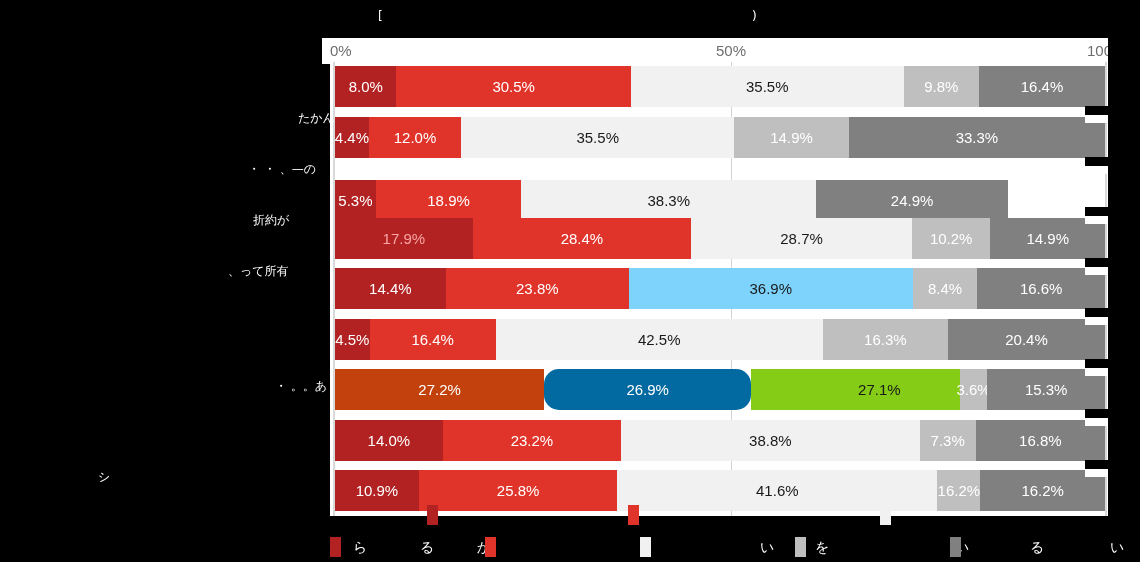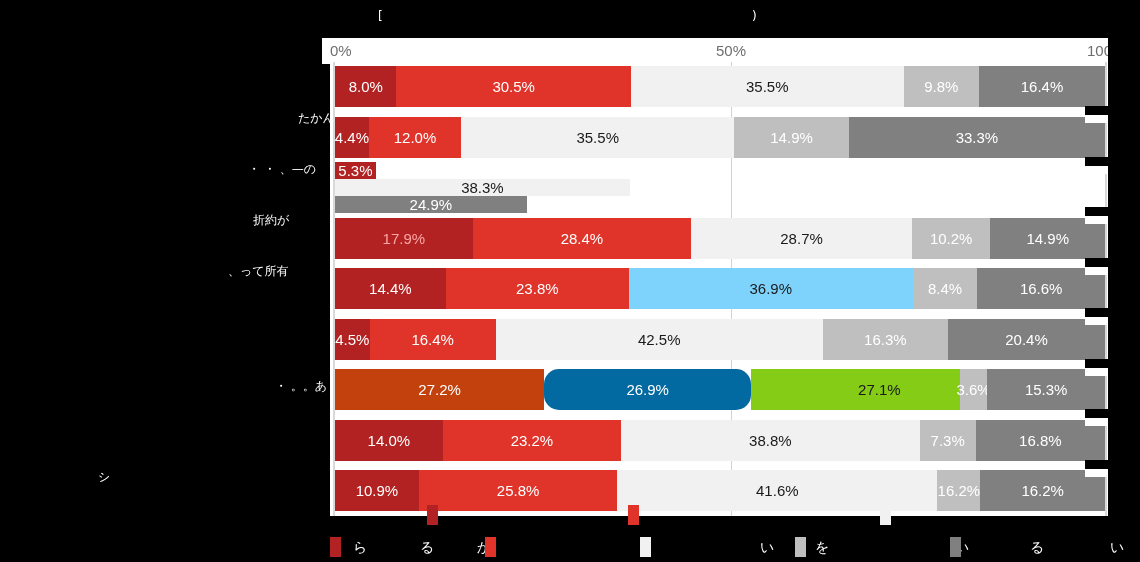--- a/index.html
+++ b/index.html
@@ -186,23 +186,26 @@
         <div class="seg" style="width: 35.5%; background: rgb(241, 241, 241); color: rgb(26, 26, 26);">
           <span>35.5%</span>
         </div>
         <div class="seg" style="width: 14.9%; background: rgb(191, 191, 191); color: rgb(255, 255, 255);">
           <span>14.9%</span>
         </div>
         <div class="seg" style="width: 33.3%; background: rgb(128, 128, 128); color: rgb(255, 255, 255);">
           <span>33.3%</span>
         </div>
       </div>
-      <div class="bar-row" style="top: 100px; flex-direction: column;">
+      <div class="bar-row" style="top: 118px;">
         <div class="seg" style="width: 5.3%; background: rgb(178, 34, 34); color: rgb(255, 255, 255);">
           <span>5.3%</span>
+        </div>
+        <div class="seg" style="width: 18.9%; background: rgb(224, 52, 42); color: rgb(255, 255, 255);">
+          <span>18.9%</span>
         </div>
         <div class="seg" style="width: 38.3%; background: rgb(241, 241, 241); color: rgb(26, 26, 26);">
           <span>38.3%</span>
         </div>
         <div class="seg" style="width: 24.9%; background: rgb(128, 128, 128); color: rgb(255, 255, 255);">
           <span>24.9%</span>
         </div>
       </div>
       <div class="bar-row" style="top: 155.5px;">
         <div class="seg" style="width: 17.9%; background: rgb(178, 34, 34); color: #fca5a5;">

